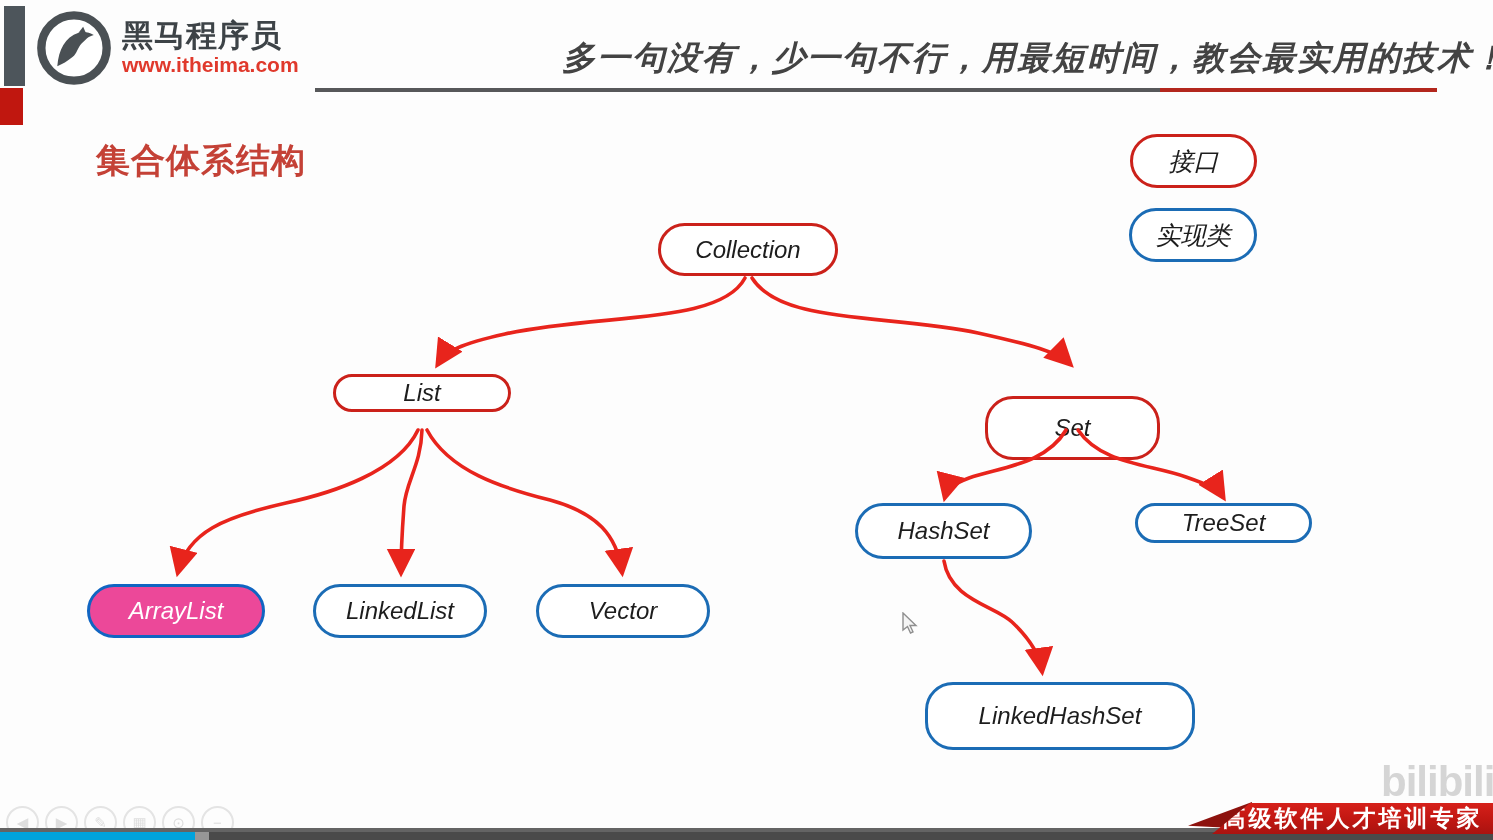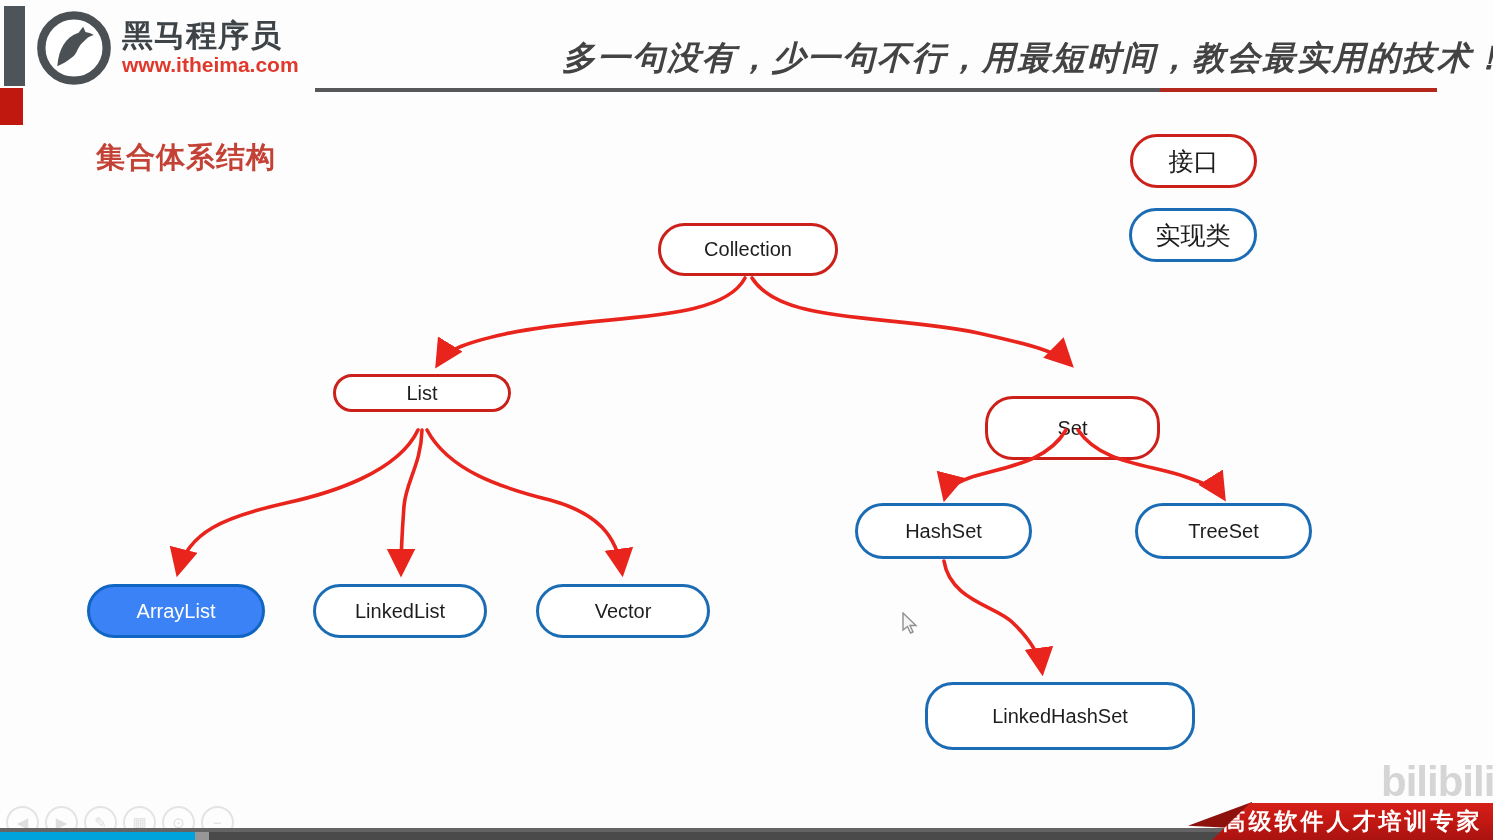--- a/index.html
+++ b/index.html
@@ -15,51 +15,51 @@
   .logo-text { margin-left:10px; }
   .logo-title { font-size:31px; font-weight:bold; color:#3d4347; letter-spacing:1px; line-height:34px; }
   .logo-url   { font-size:21px; font-weight:bold; color:#e0392c; line-height:24px; }
 
   .slogan { position:absolute; left:562px; top:36px; width:880px; text-align:center;
             font-family:"DejaVu Serif", serif; font-style:italic; font-weight:bold;
             font-size:33px; color:#434343; letter-spacing:2px; white-space:nowrap; }
   .header-rule { position:absolute; left:315px; top:88px; width:1122px; height:4px; background:#57585a; }
   .header-rule-red { position:absolute; right:0; top:0; width:277px; height:4px; background:#b3271d; }
 
-  .page-title { position:absolute; left:96px; top:138px; font-size:29px; font-weight:bold;
+  .page-title { position:absolute; left:96px; top:138px; font-size:34px; font-weight:bold;
                 color:#c44136; letter-spacing:1px; }
 
   
   .pill { position:absolute; display:flex; align-items:center; justify-content:center;
-          background:#fff; border-radius:28px; color:#1d1d1d; }
+          background:#fff; border-radius:28px; color:#1d1d1d;font-style:italic; }
   .pill.red  { border:3.5px solid #cb211a; }
   .pill.blue { border:3.5px solid #1b6cb5; }
-  .pill.filled { background:#3b82f6; border:3.5px solid #1065c2; color:#fff; }
+  .pill.filled { background:#ec4899; border:3.5px solid #1065c2; color:#fff; }
   .legend-pill { font-size:25px; }
-  .node { font-size:20px; }
+  .node { font-size:24px; }
 
   #legend-interface { left:1130px; top:134px; width:127px; height:54px; }
   #legend-impl      { left:1129px; top:208px; width:128px; height:54px; }
 
   #node-collection    { left:658px;  top:223px; width:180px; height:53px; }
   #node-list          { left:333px;  top:374px; width:178px; height:38px; }
   #node-set           { left:985px;  top:396px; width:175px; height:64px; }
   #node-arraylist     { left:87px;   top:584px; width:178px; height:54px; }
   #node-linkedlist    { left:313px;  top:584px; width:174px; height:54px; }
   #node-vector        { left:536px;  top:584px; width:174px; height:54px; }
   #node-hashset       { left:855px;  top:503px; width:177px; height:56px; }
-  #node-treeset       { left:1135px; top:503px; width:177px; height:56px; }
+  #node-treeset       { left:1135px; top:503px; width:177px; height:40px; }
   #node-linkedhashset { left:925px;  top:682px; width:270px; height:68px; }
 
   svg.overlay { position:absolute; left:0; top:0; pointer-events:none; }
 
   
   .bili-watermark { position:absolute; left:1345px; top:758px; font-size:42px; font-weight:bold;
                     color:#d5d5d5; letter-spacing:-1px; z-index:3;margin-left:36px; }
-  .banner { position:absolute; left:1212px; top:803px; width:281px; height:37px; z-index:5;
+  .banner { position:absolute; left:1212px; top:803px; width:281px; height:31px; z-index:5;
             background:linear-gradient(180deg,#d6201a 0%, #c01712 55%, #a91310 100%);
             clip-path:polygon(38px 0, 100% 0, 100% 100%, 0 100%);
             display:flex; align-items:center; justify-content:center; }
   .banner-fold { position:absolute; left:1188px; top:802px; width:64px; height:27px; z-index:4;
                  background:#8d120e; clip-path:polygon(100% 0, 100% 100%, 0 88%); }
   .banner-text { font-family:"DejaVu Serif", serif; font-weight:bold; font-size:23px; color:#fff;
                  letter-spacing:3px; white-space:nowrap; }
 
   .progress { position:absolute; left:0; bottom:0; width:1493px; height:12px; z-index:2; }
   .progress-upper { height:4px; background:#646464; }

